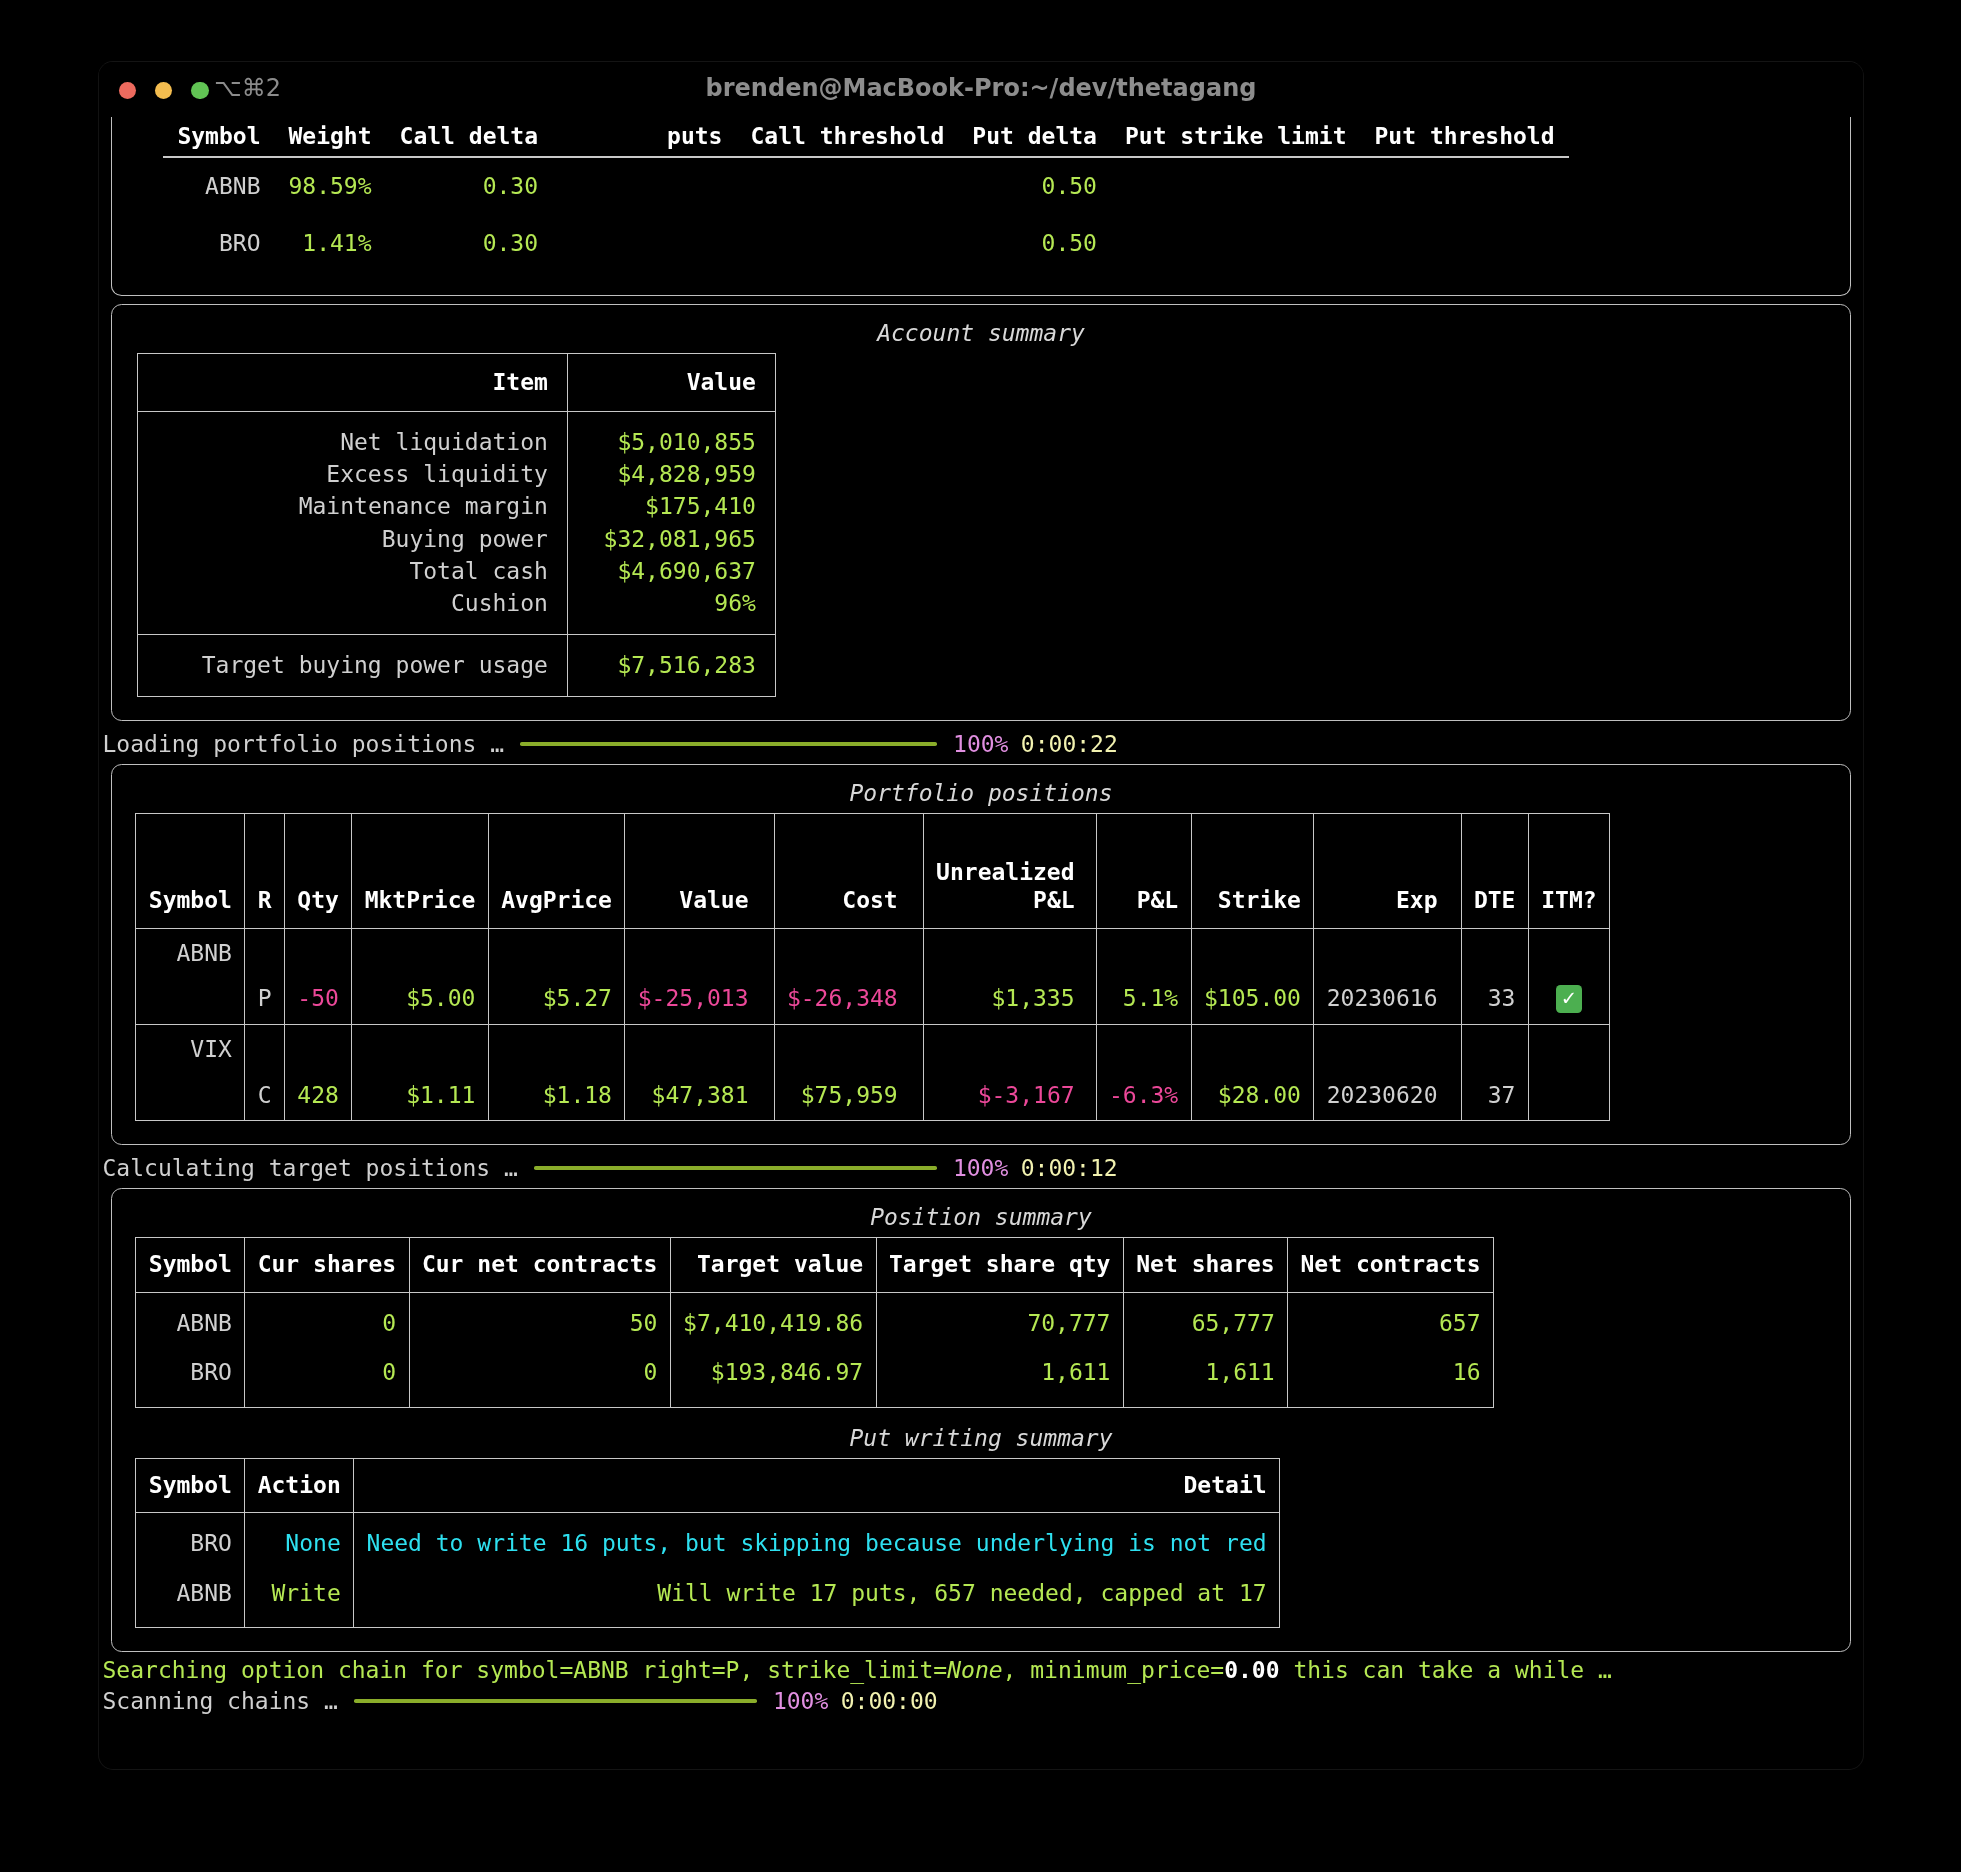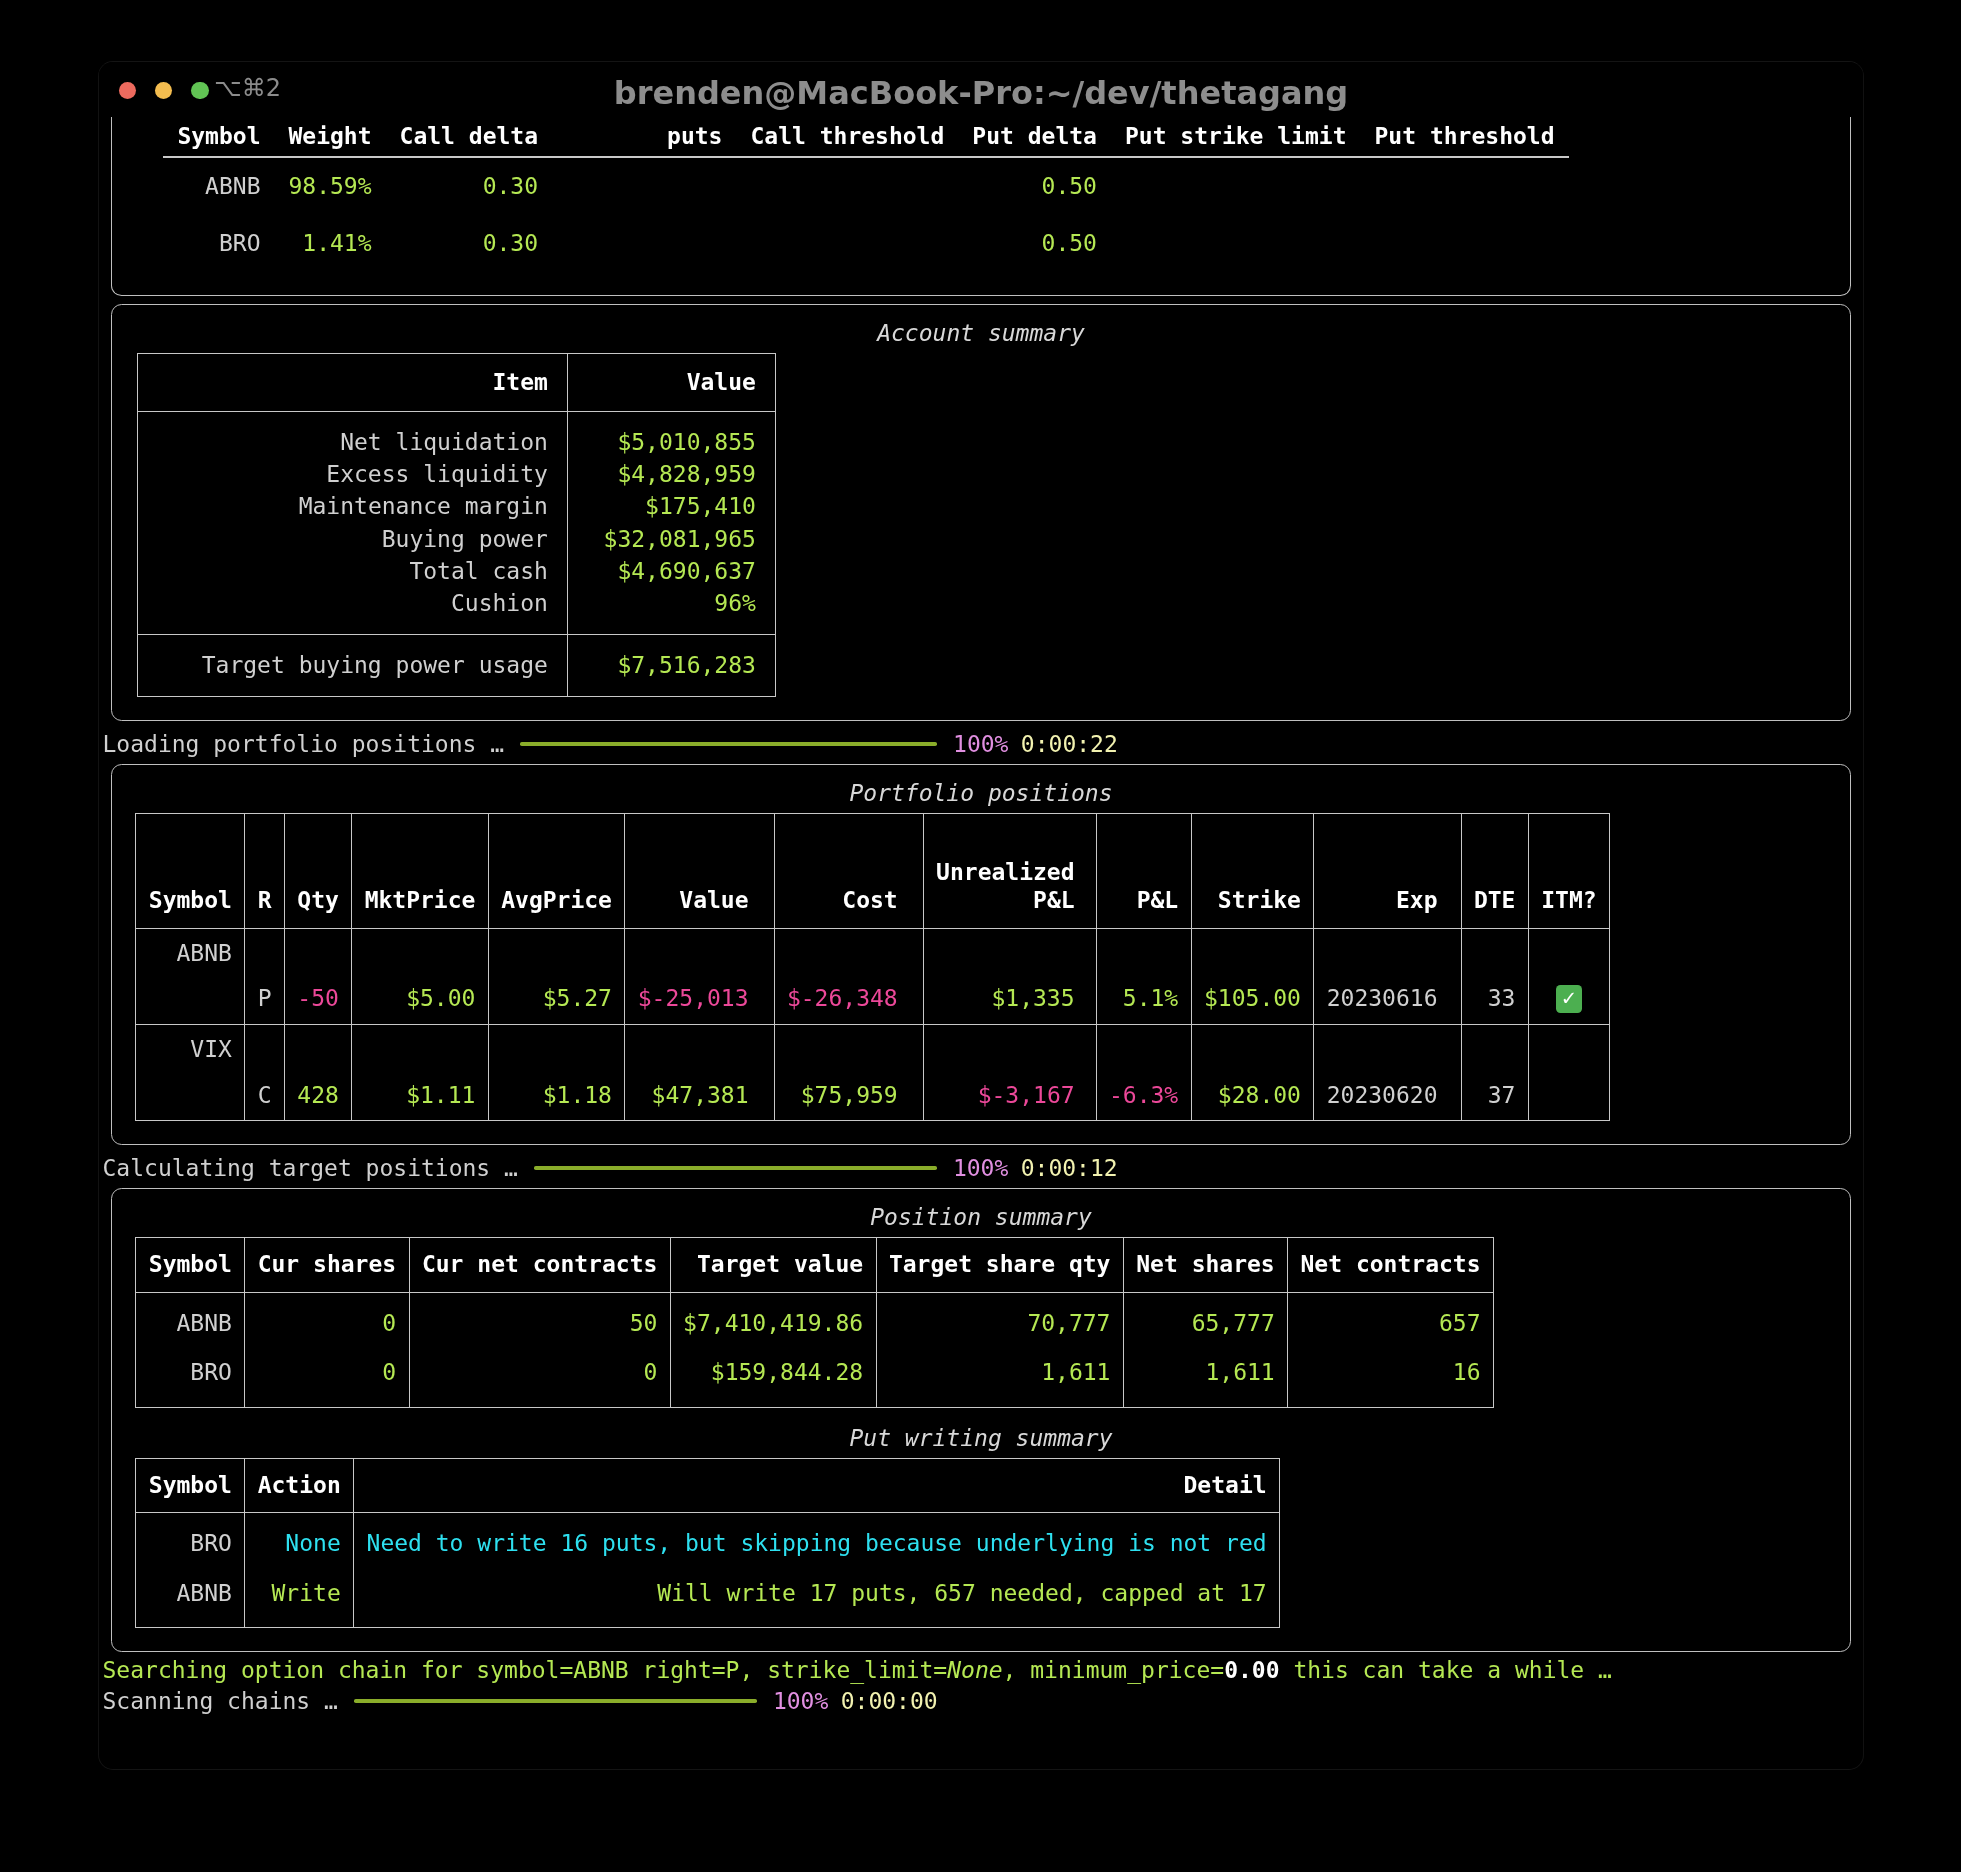--- a/index.html
+++ b/index.html
@@ -60,21 +60,21 @@
     letter-spacing: 0px;
   }
   .win-title {
     position: absolute;
     left: 0; right: 0;
     top: 12.4px;
     text-align: center;
     color: #8d8d8d;
     font-family: "DejaVu Sans", sans-serif;
     font-weight: bold;
-    font-size: 32px;
+    font-size: 24px;
   }
   .term-body {
     position: relative;
     padding: 0 0 0 0;
     color: #d4d4d4;
     font-size: 23px;
     line-height: 1.25;
   }
 
   
@@ -405,21 +405,21 @@
                 <td class="num c-green" style="border-bottom:none;padding-top:16px;">50</td>
                 <td class="num c-green" style="border-bottom:none;padding-top:16px;">$7,410,419.86</td>
                 <td class="num c-green" style="border-bottom:none;padding-top:16px;">70,777</td>
                 <td class="num c-green" style="border-bottom:none;padding-top:16px;">65,777</td>
                 <td class="num c-green" style="border-bottom:none;padding-top:16px;">657</td>
               </tr>
               <tr>
                 <td class="lft c-white" style="border-top:none;padding-bottom:19.5px;">BRO</td>
                 <td class="num c-green" style="border-top:none;padding-bottom:19.5px;">0</td>
                 <td class="num c-green" style="border-top:none;padding-bottom:19.5px;">0</td>
-                <td class="num c-green" style="border-top:none;padding-bottom:19.5px;">$159,844.28</td>
+                <td class="num c-green" style="border-top:none;padding-bottom:19.5px;">$193,846.97</td>
                 <td class="num c-green" style="border-top:none;padding-bottom:19.5px;">1,611</td>
                 <td class="num c-green" style="border-top:none;padding-bottom:19.5px;">1,611</td>
                 <td class="num c-green" style="border-top:none;padding-bottom:19.5px;">16</td>
               </tr>
             </tbody>
           </table>
         </div>
 
         <div class="panel-title" style="padding-top:16px;">Put writing summary</div>
         <div style="padding:0 23px 23px 23px;">

